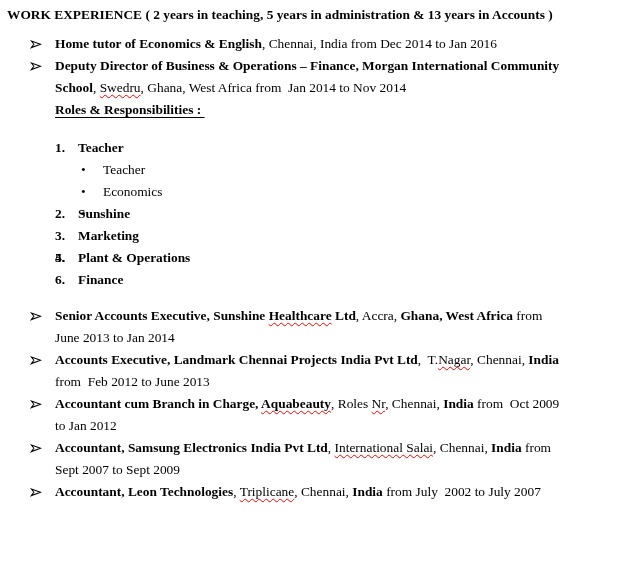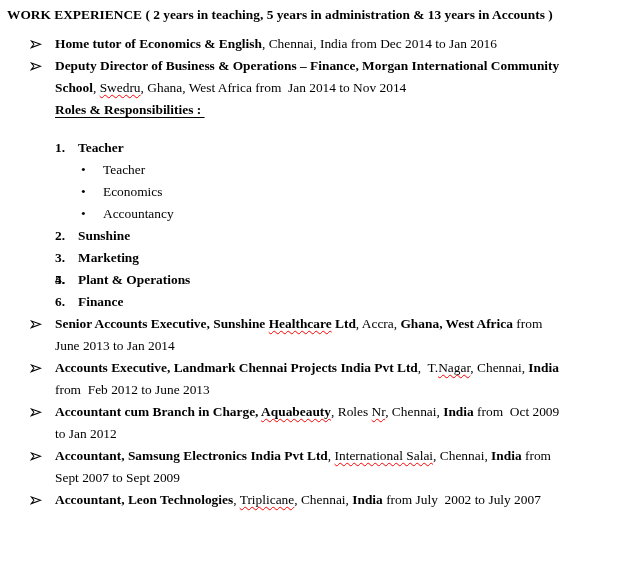--- a/index.html
+++ b/index.html
@@ -59,42 +59,41 @@
       <div class="para bullet">
         <span class="marker">•</span>
         <span class="text"><span>Teacher</span></span>
       </div>
       <div class="para bullet">
         <span class="marker">•</span>
         <span class="text"><span>Economics</span></span>
       </div>
       <div class="para bullet">
         <span class="marker">•</span>
-        <span class="text"><span>Accountancy</span></span>
       </div>
       <div class="para number">
         <span class="marker">2.</span>
         <span class="text"><span class="b">Sunshine</span></span>
       </div>
       <div class="para number">
         <span class="marker">3.</span>
         <span class="text"><span class="b">Marketing</span></span>
       </div>
       <div class="para number">
         <span class="marker">4.</span>
       </div>
       <div class="para number">
         <span class="marker">5.</span>
         <span class="text"><span class="b">Plant &amp; Operations</span></span>
       </div>
       <div class="para number">
         <span class="marker">6.</span>
         <span class="text"><span class="b">Finance</span></span>
       </div>
-      <div class="para arrow" style="">
+      <div class="para arrow" style="margin-top: 14px;">
         <span class="marker"><svg width="12" height="12" viewBox="0 0 13 13" aria-hidden="true">
             <path d="M1.5 3.2 L11.5 6.8 L1.5 10.4 L4.2 6.8 Z" fill="#ffffff" stroke="#000000" stroke-width="1.1"></path>
           </svg></span>
         <span class="text"><span class="b">Senior Accounts Executive, Sunshine </span><span class="b sq">Healthcare</span><span class="b"> Ltd</span><span>, Accra, </span><span class="b">Ghana, West Africa</span><span> from June 2013 to Jan 2014</span></span>
       </div>
       <div class="para arrow">
         <span class="marker"><svg width="12" height="12" viewBox="0 0 13 13" aria-hidden="true">
             <path d="M1.5 3.2 L11.5 6.8 L1.5 10.4 L4.2 6.8 Z" fill="#ffffff" stroke="#000000" stroke-width="1.1"></path>
           </svg></span>
         <span class="text"><span class="b">Accounts Executive, Landmark Chennai Projects India Pvt Ltd</span><span>,  T.</span><span class="sq">Nagar</span><span>, Chennai, </span><span class="b">India</span><span> from  Feb 2012 to June 2013</span></span>

